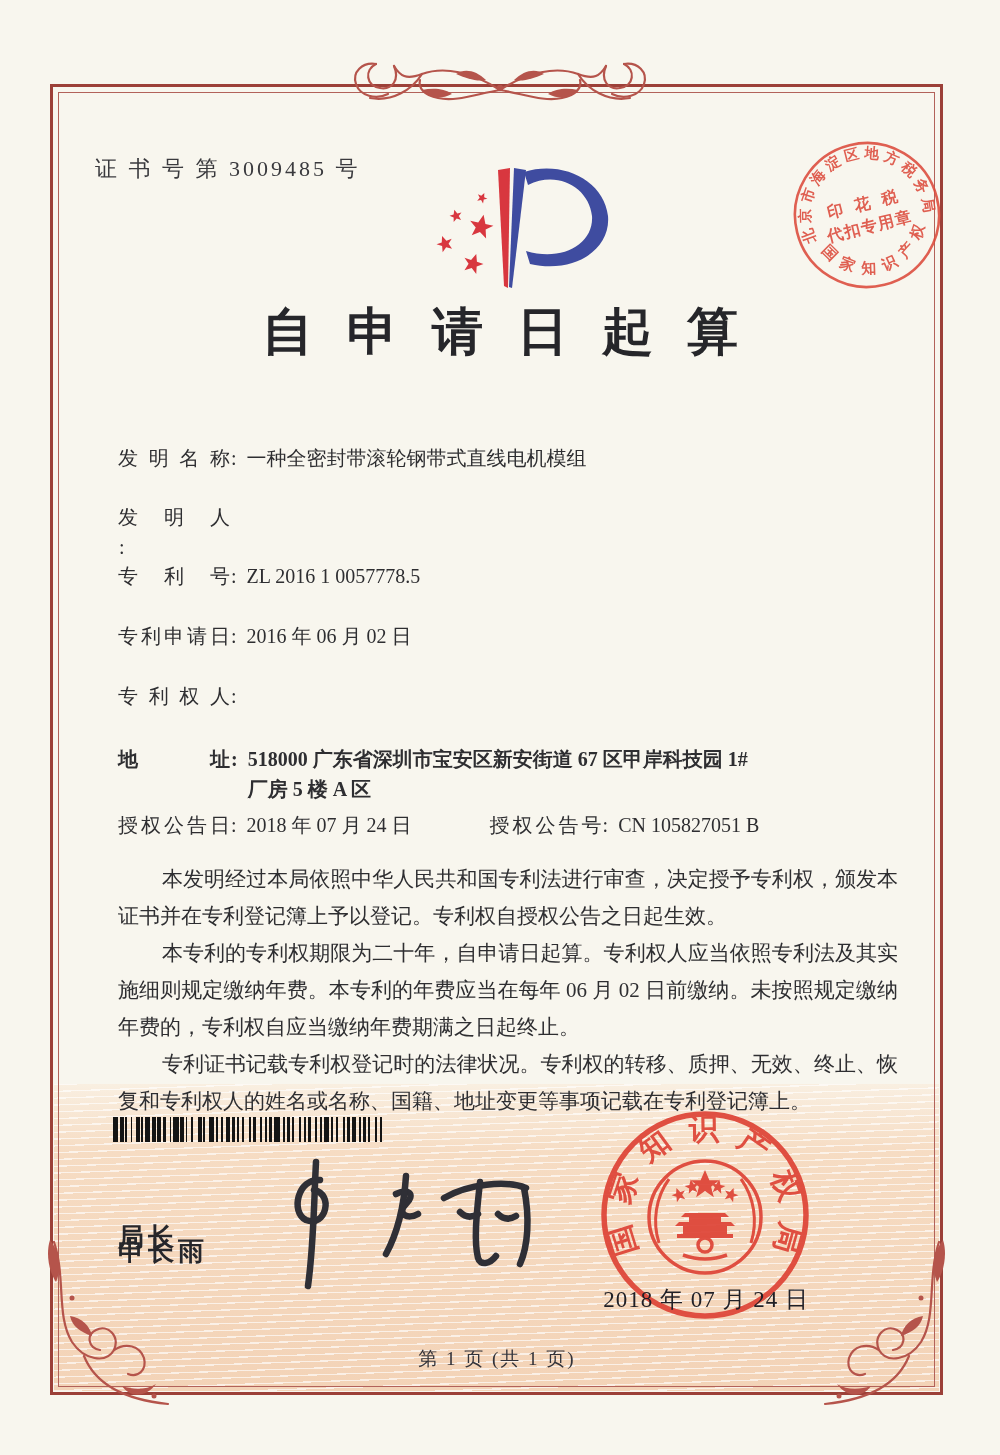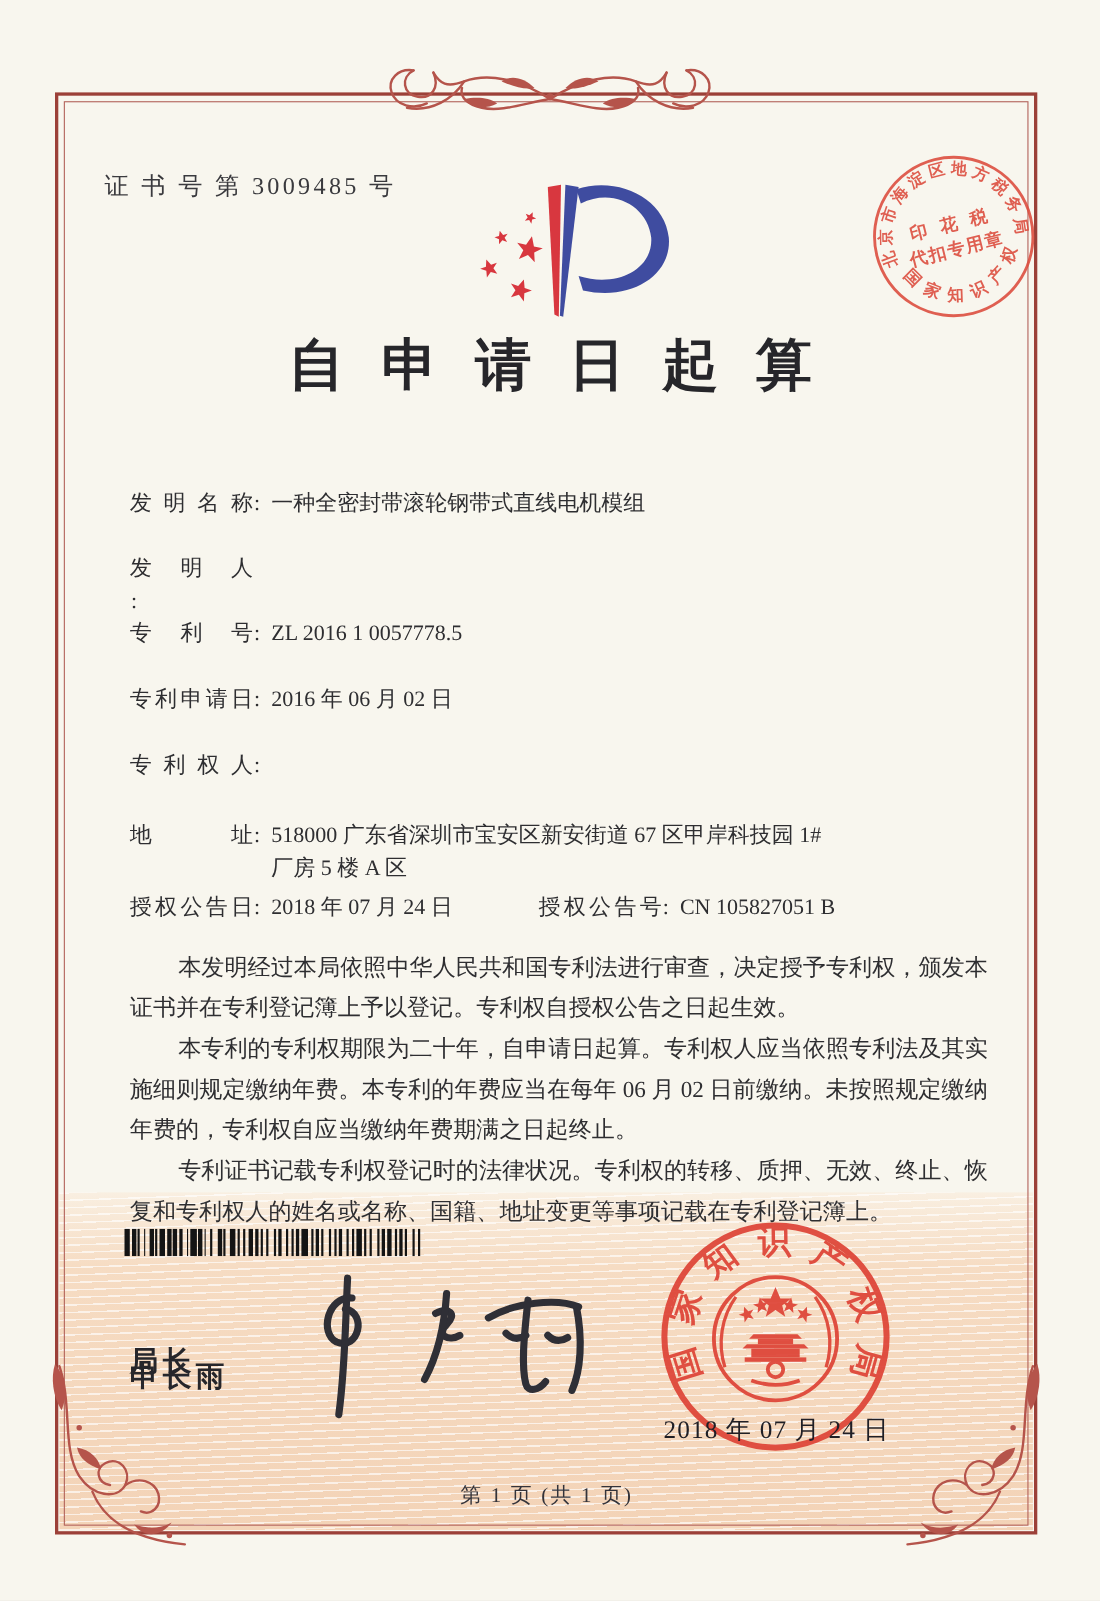--- a/index.html
+++ b/index.html
@@ -165,21 +165,21 @@
   </div>
   <div class="row" style="top:621px;">
     <span class="lbl">专利申请日</span>
       <span class="colon">:</span>
     <span class="val">2016 年 06 月 02 日</span>
   </div>
   <div class="row" style="top:681px;">
     <span class="lbl">专利权人</span>
       <span class="colon">:</span>
   </div>
-  <div class="row" style="top:744px;">
+  <div class="row" style="top:744px;font-weight:bold;">
     <span class="lbl">地址</span>
       <span class="colon">:</span>
     <span class="val val2">
       <div>518000 广东省深圳市宝安区新安街道 67 区甲岸科技园 1#</div>
       <div>厂房 5 楼 A 区</div>
     </span>
   </div>
   <div class="row" style="top:810px;">
     <div class="grant-group">
       <span class="lbl">授权公告日</span>

